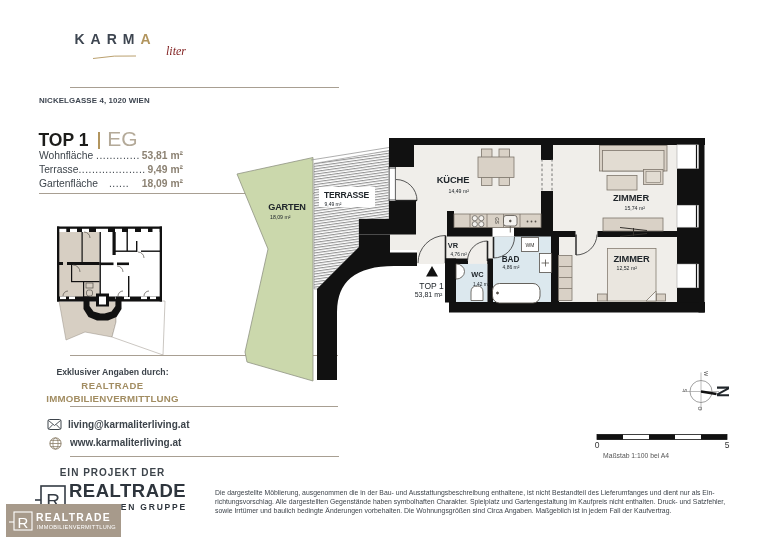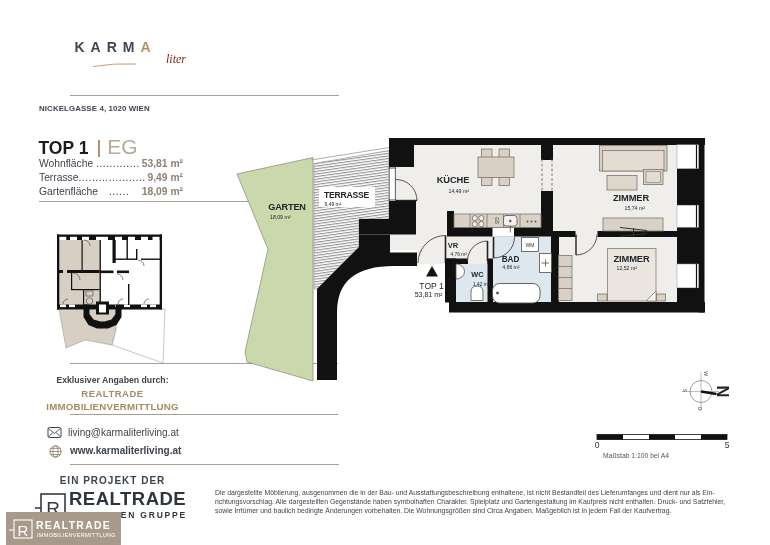--- a/index.html
+++ b/index.html
@@ -4,21 +4,21 @@
 <style>
   html,body{margin:0;padding:0;}
   body{width:770px;height:545px;position:relative;background:#fff;overflow:hidden;
        font-family:"Liberation Sans",sans-serif;}
   .abs{position:absolute;}
   .hr{position:absolute;height:1.2px;background:#a89f92;}
 </style>
 </head>
 <body>
 
-<div class="abs" style="left:0;top:8px;width:230px;height:479px;">
+<div class="abs" style="left:0;top:0;width:230px;height:479px;">
 
   <div class="abs" style="left:39px;top:30.5px;width:147px;text-align:center;color:#3e4651;">
     <div style="font-size:14px;font-weight:bold;letter-spacing:6px;text-indent:6px;">KARM<span style="color:#b2955e;">A</span></div>
     <div style="font-family:'Liberation Serif',serif;font-style:italic;font-size:12px;color:#7f1d1d;margin-top:-2.5px;text-align:right;">liter</div>
   </div>
 
   <svg class="abs" style="left:92px;top:54px;" width="46" height="6" viewBox="0 0 46 6">
       <path d="M1,4.5 Q22,1 44,2" fill="none" stroke="#b2955e" stroke-width="0.9"></path>
     </svg>
 
@@ -134,21 +134,21 @@
   </div>
 
   <div class="hr" style="left:70px;top:406px;width:268px;"></div>
 
   <div class="abs" style="left:47px;top:417px;">
     <svg width="15" height="13" viewBox="0 0 15 13">
         <rect x="1" y="1.5" width="13" height="10" rx="1.5" fill="none" stroke="#3d444b" stroke-width="1"></rect>
         <path d="M1.5,2.5 L7.5,7.5 L13.5,2.5 M1.5,11 L5.8,6.5 M13.5,11 L9.2,6.5" fill="none" stroke="#3d444b" stroke-width="0.9"></path>
       </svg>
   </div>
-  <div class="abs" style="left:68px;top:419px;font-size:10px;color:#3d444b;">living@karmaliterliving.at</div>
+  <div class="abs" style="left:68px;top:419px;font-size:10px;color:#3d444b;font-weight:bold;">living@karmaliterliving.at</div>
 
   <div class="abs" style="left:49px;top:436px;">
     <svg width="13" height="13" viewBox="0 0 13 13">
         <circle cx="6.5" cy="6.5" r="5.6" fill="none" stroke="#8c7f69" stroke-width="1"></circle>
         <ellipse cx="6.5" cy="6.5" rx="2.6" ry="5.6" fill="none" stroke="#8c7f69" stroke-width="0.8"></ellipse>
         <path d="M0.9,6.5 H12.1 M1.6,3.4 H11.4 M1.6,9.6 H11.4" stroke="#8c7f69" stroke-width="0.8"></path>
       </svg>
   </div>
   <div class="abs" style="left:70px;top:437px;font-size:10px;font-weight:bold;color:#3d444b;">www.karmaliterliving.at</div>
 

